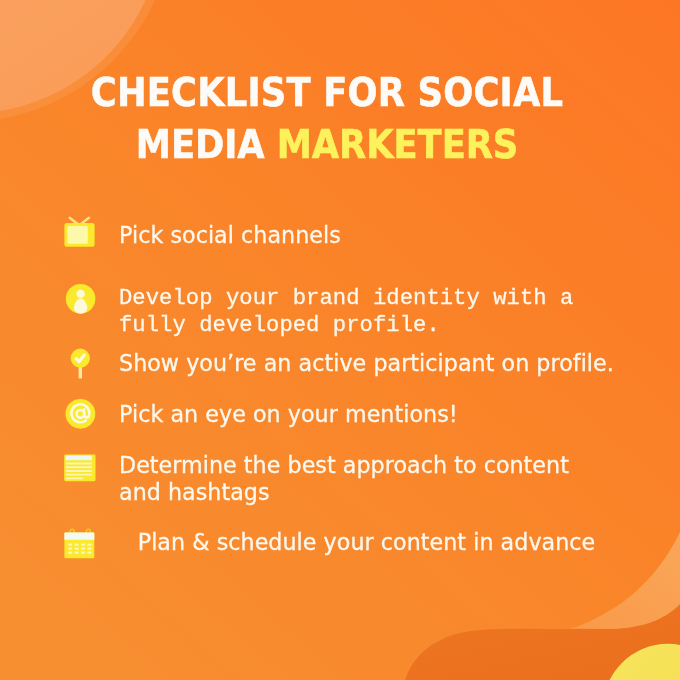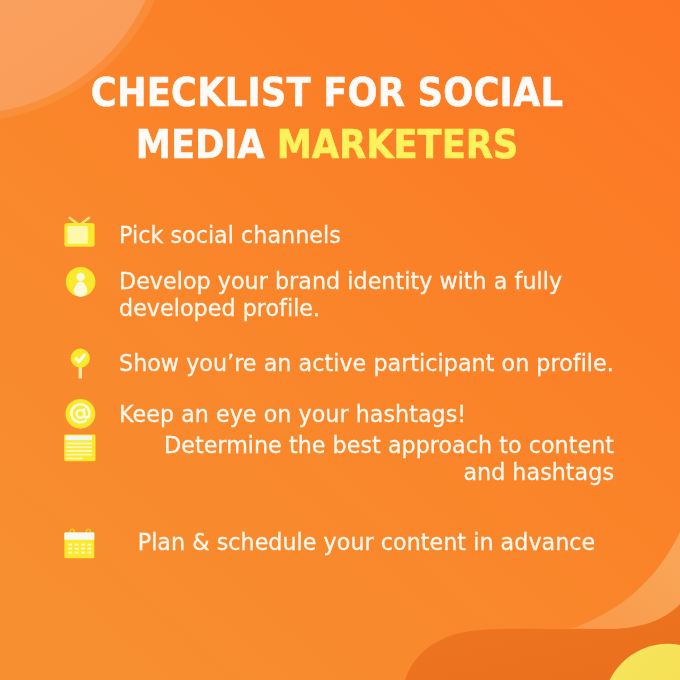--- a/index.html
+++ b/index.html
@@ -20,24 +20,24 @@
   .accent{color:#FCF35C;-webkit-text-stroke:0.55px #FCF35C;}
 
   .items{position:absolute;left:0;top:0;width:680px;height:680px;border-radius:30px;}
   .item{position:absolute;left:59px;width:555px;}
   .ico{position:absolute;left:0;top:0;width:34px;height:34px;display:block;}
   .ico svg{display:block;}
   .txt{display:block;margin-left:60px;font-size:22.2px;color:#FDF8EE;
        line-height:27.4px;font-weight:400;letter-spacing:0.05px;
        -webkit-text-stroke:0.30px #FDF8EE;}
   .i0{top:221.5px;} .i0 .ico{top:-6.2px;left:3px;}
-  .i1{top:268px;} .i1 .ico{top:-3.3px;left:3px;}
+  .i1{top:285px;font-family:Liberation Mono, monospace;} .i1 .ico{top:-3.3px;left:3px;}
   .i2{top:350px;} .i2 .ico{top:-4.6px;left:2px;}
   .i3{top:401px;} .i3 .ico{top:-4.5px;left:3px;}
-  .i4{top:432px;text-align:right;} .i4 .ico{top:-3.8px;left:3px;}
+  .i4{top:452px;} .i4 .ico{top:-3.8px;left:3px;}
   .i5{top:529px;text-align:center;} .i5 .ico{top:-2.9px;left:3px;}
 </style>
 </head>
 <body>
 
 <div id="card">
 
   <svg id="bg" viewBox="0 0 680 680" width="680" height="680">
     <defs>
       <linearGradient id="gmain" x1="1" y1="0" x2="0.12" y2="1">
@@ -118,21 +118,21 @@
 
       <div class="item i3">
         <span class="ico">
           <svg viewBox="0 0 34 34" width="34" height="34">
             <circle cx="18.4" cy="16.8" r="14.9" fill="#FAE92D"></circle>
             <path d="M23.9 23.4 a9 9 0 1 1 3.5 -6.6 c0 2.5 -1.2 3.7 -2.8 3.7
                      c-1.6 0 -2.5 -1.2 -2.5 -3.3 v-5" fill="none" stroke="#FDFAE2" stroke-width="2.5" stroke-linecap="round"></path>
             <circle cx="18.4" cy="16.8" r="3.9" fill="none" stroke="#FDFAE2" stroke-width="2.5"></circle>
           </svg>
         </span>
-        <span class="txt">Keep an eye on your hashtags!</span>
+        <span class="txt">Pick an eye on your mentions!</span>
       </div>
 
       <div class="item i4">
         <span class="ico">
           <svg viewBox="0 0 34 34" width="34" height="34">
             <rect x="2.2" y="6.4" width="31.3" height="26.8" rx="1.4" fill="#FAE92D"></rect>
             <rect x="3.6" y="7.4" width="26.4" height="4.8" rx=".4" fill="#EBF8F3"></rect>
             <g fill="#FCF6B4">
               <rect x="3.6" y="14.6" width="26.4" height="1.9" rx=".9"></rect>
               <rect x="3.6" y="18.3" width="26.4" height="1.9" rx=".9"></rect>

